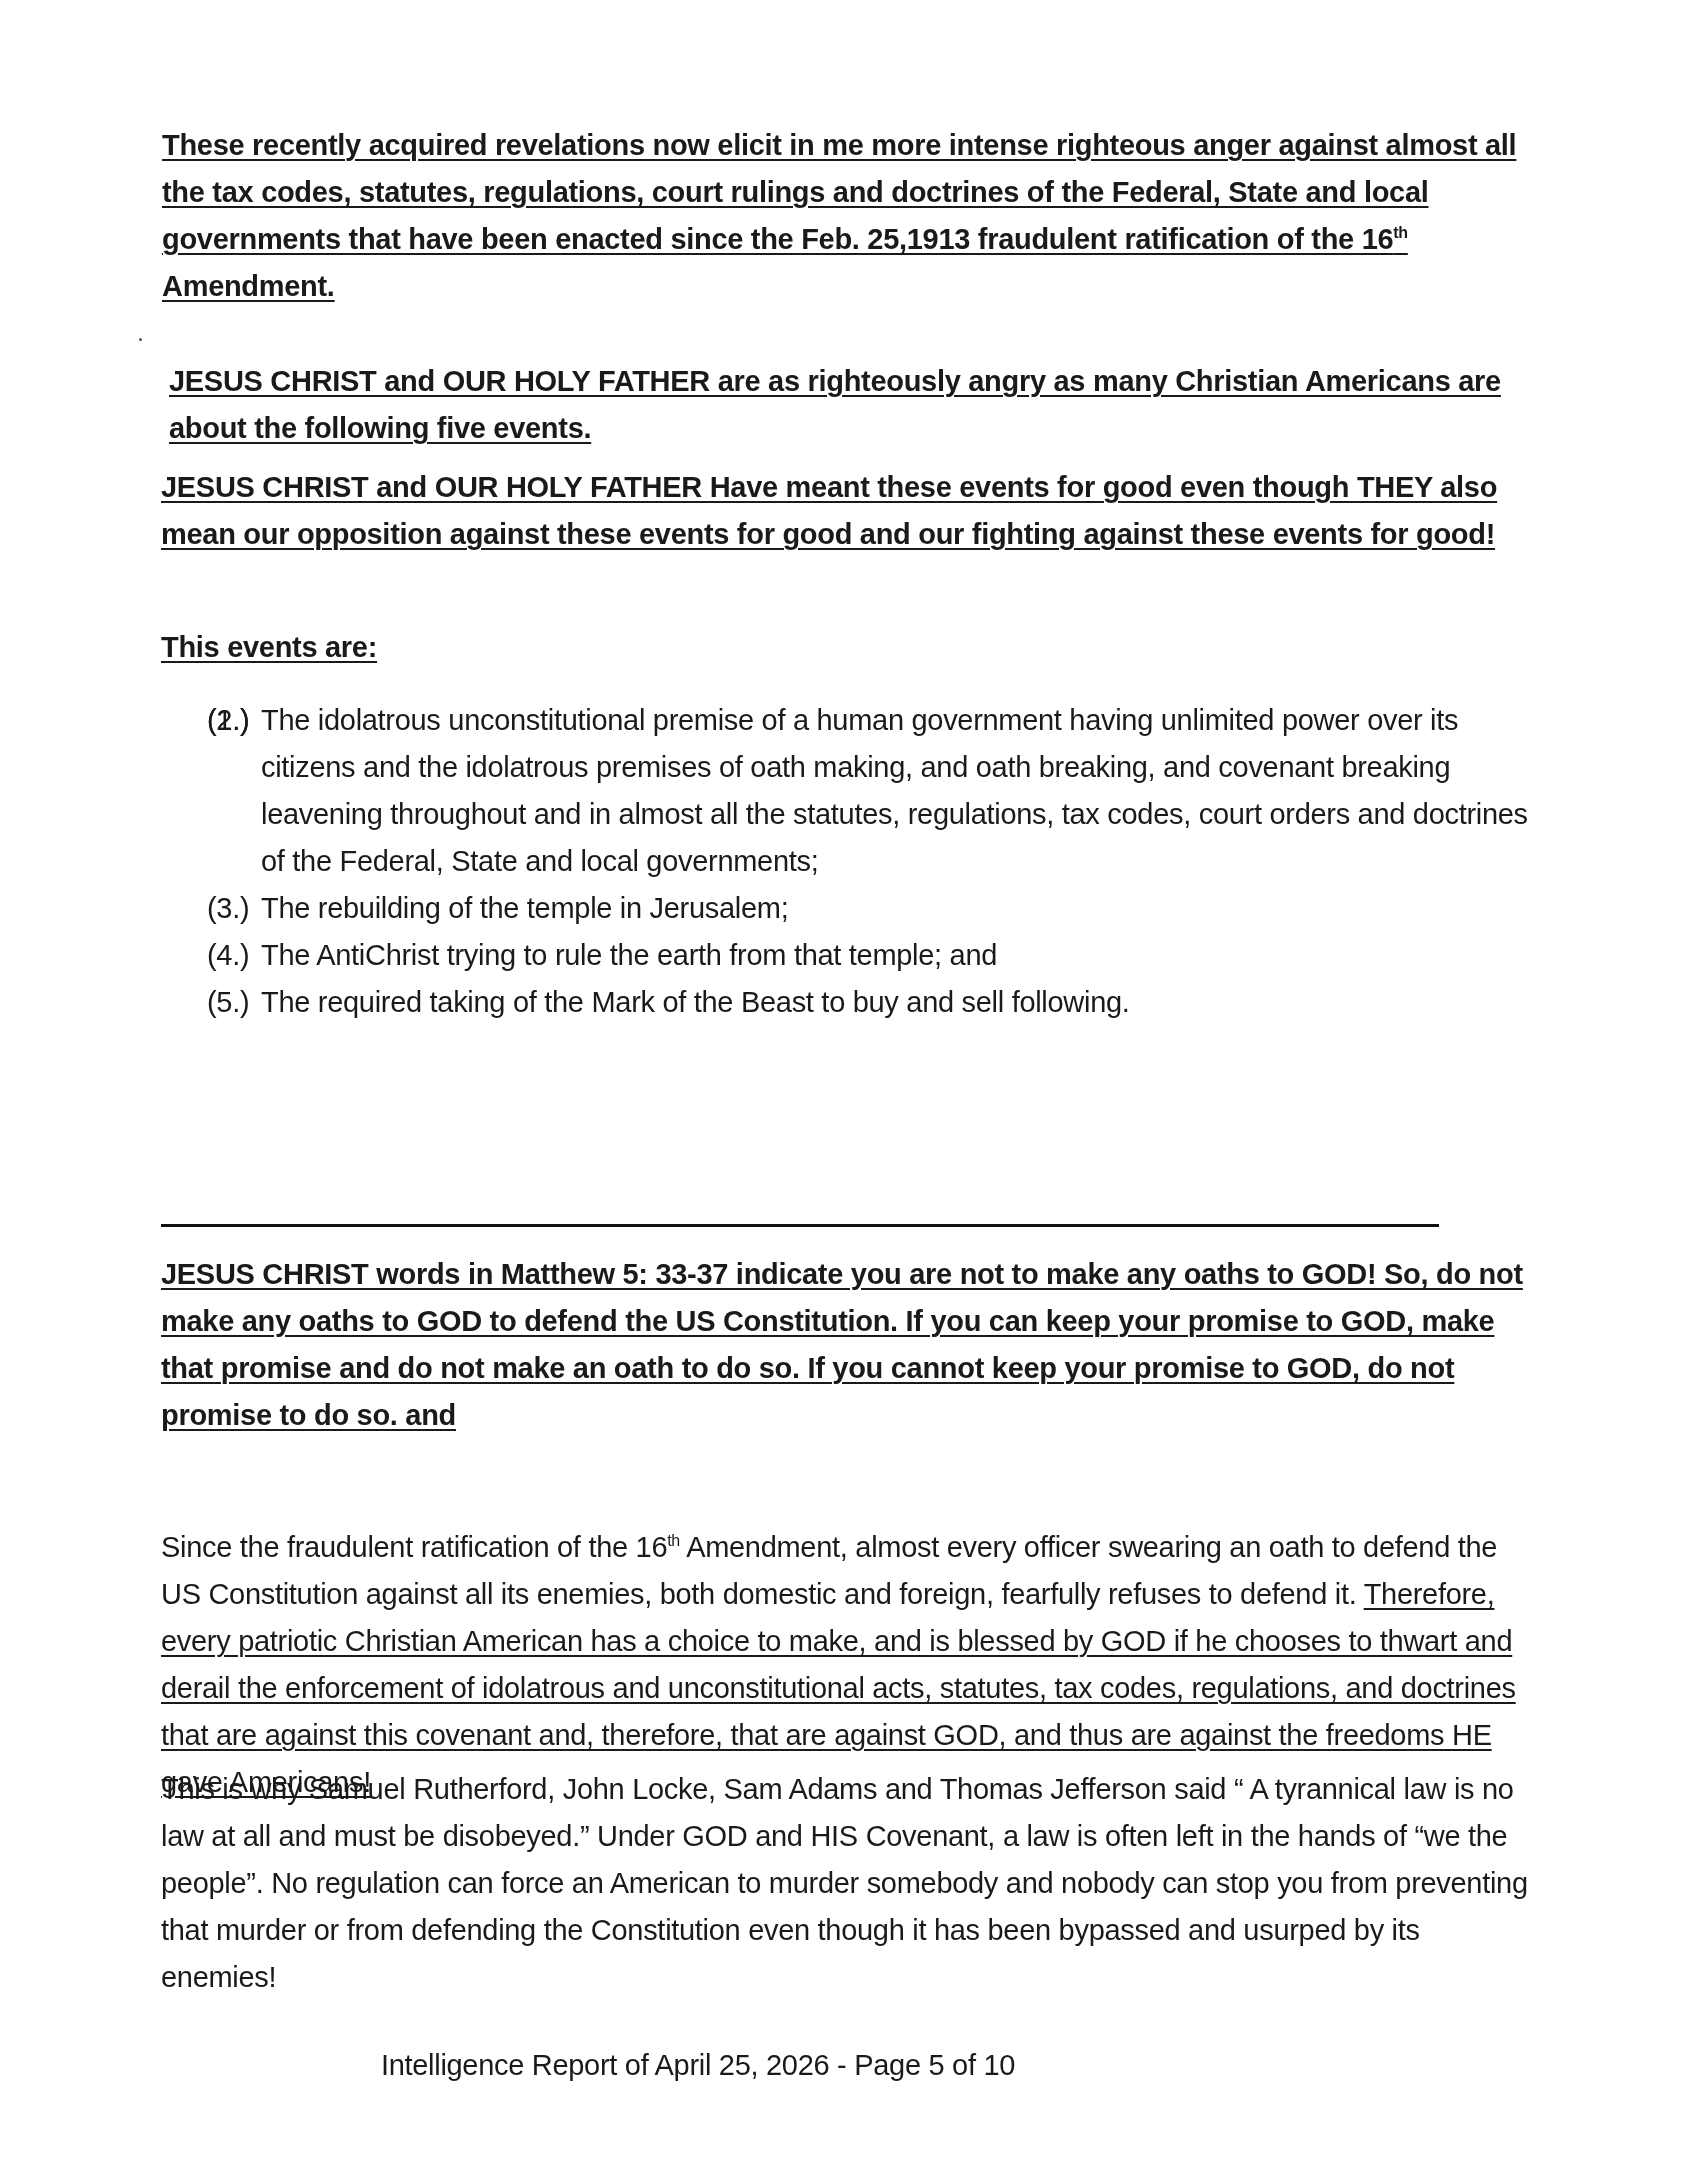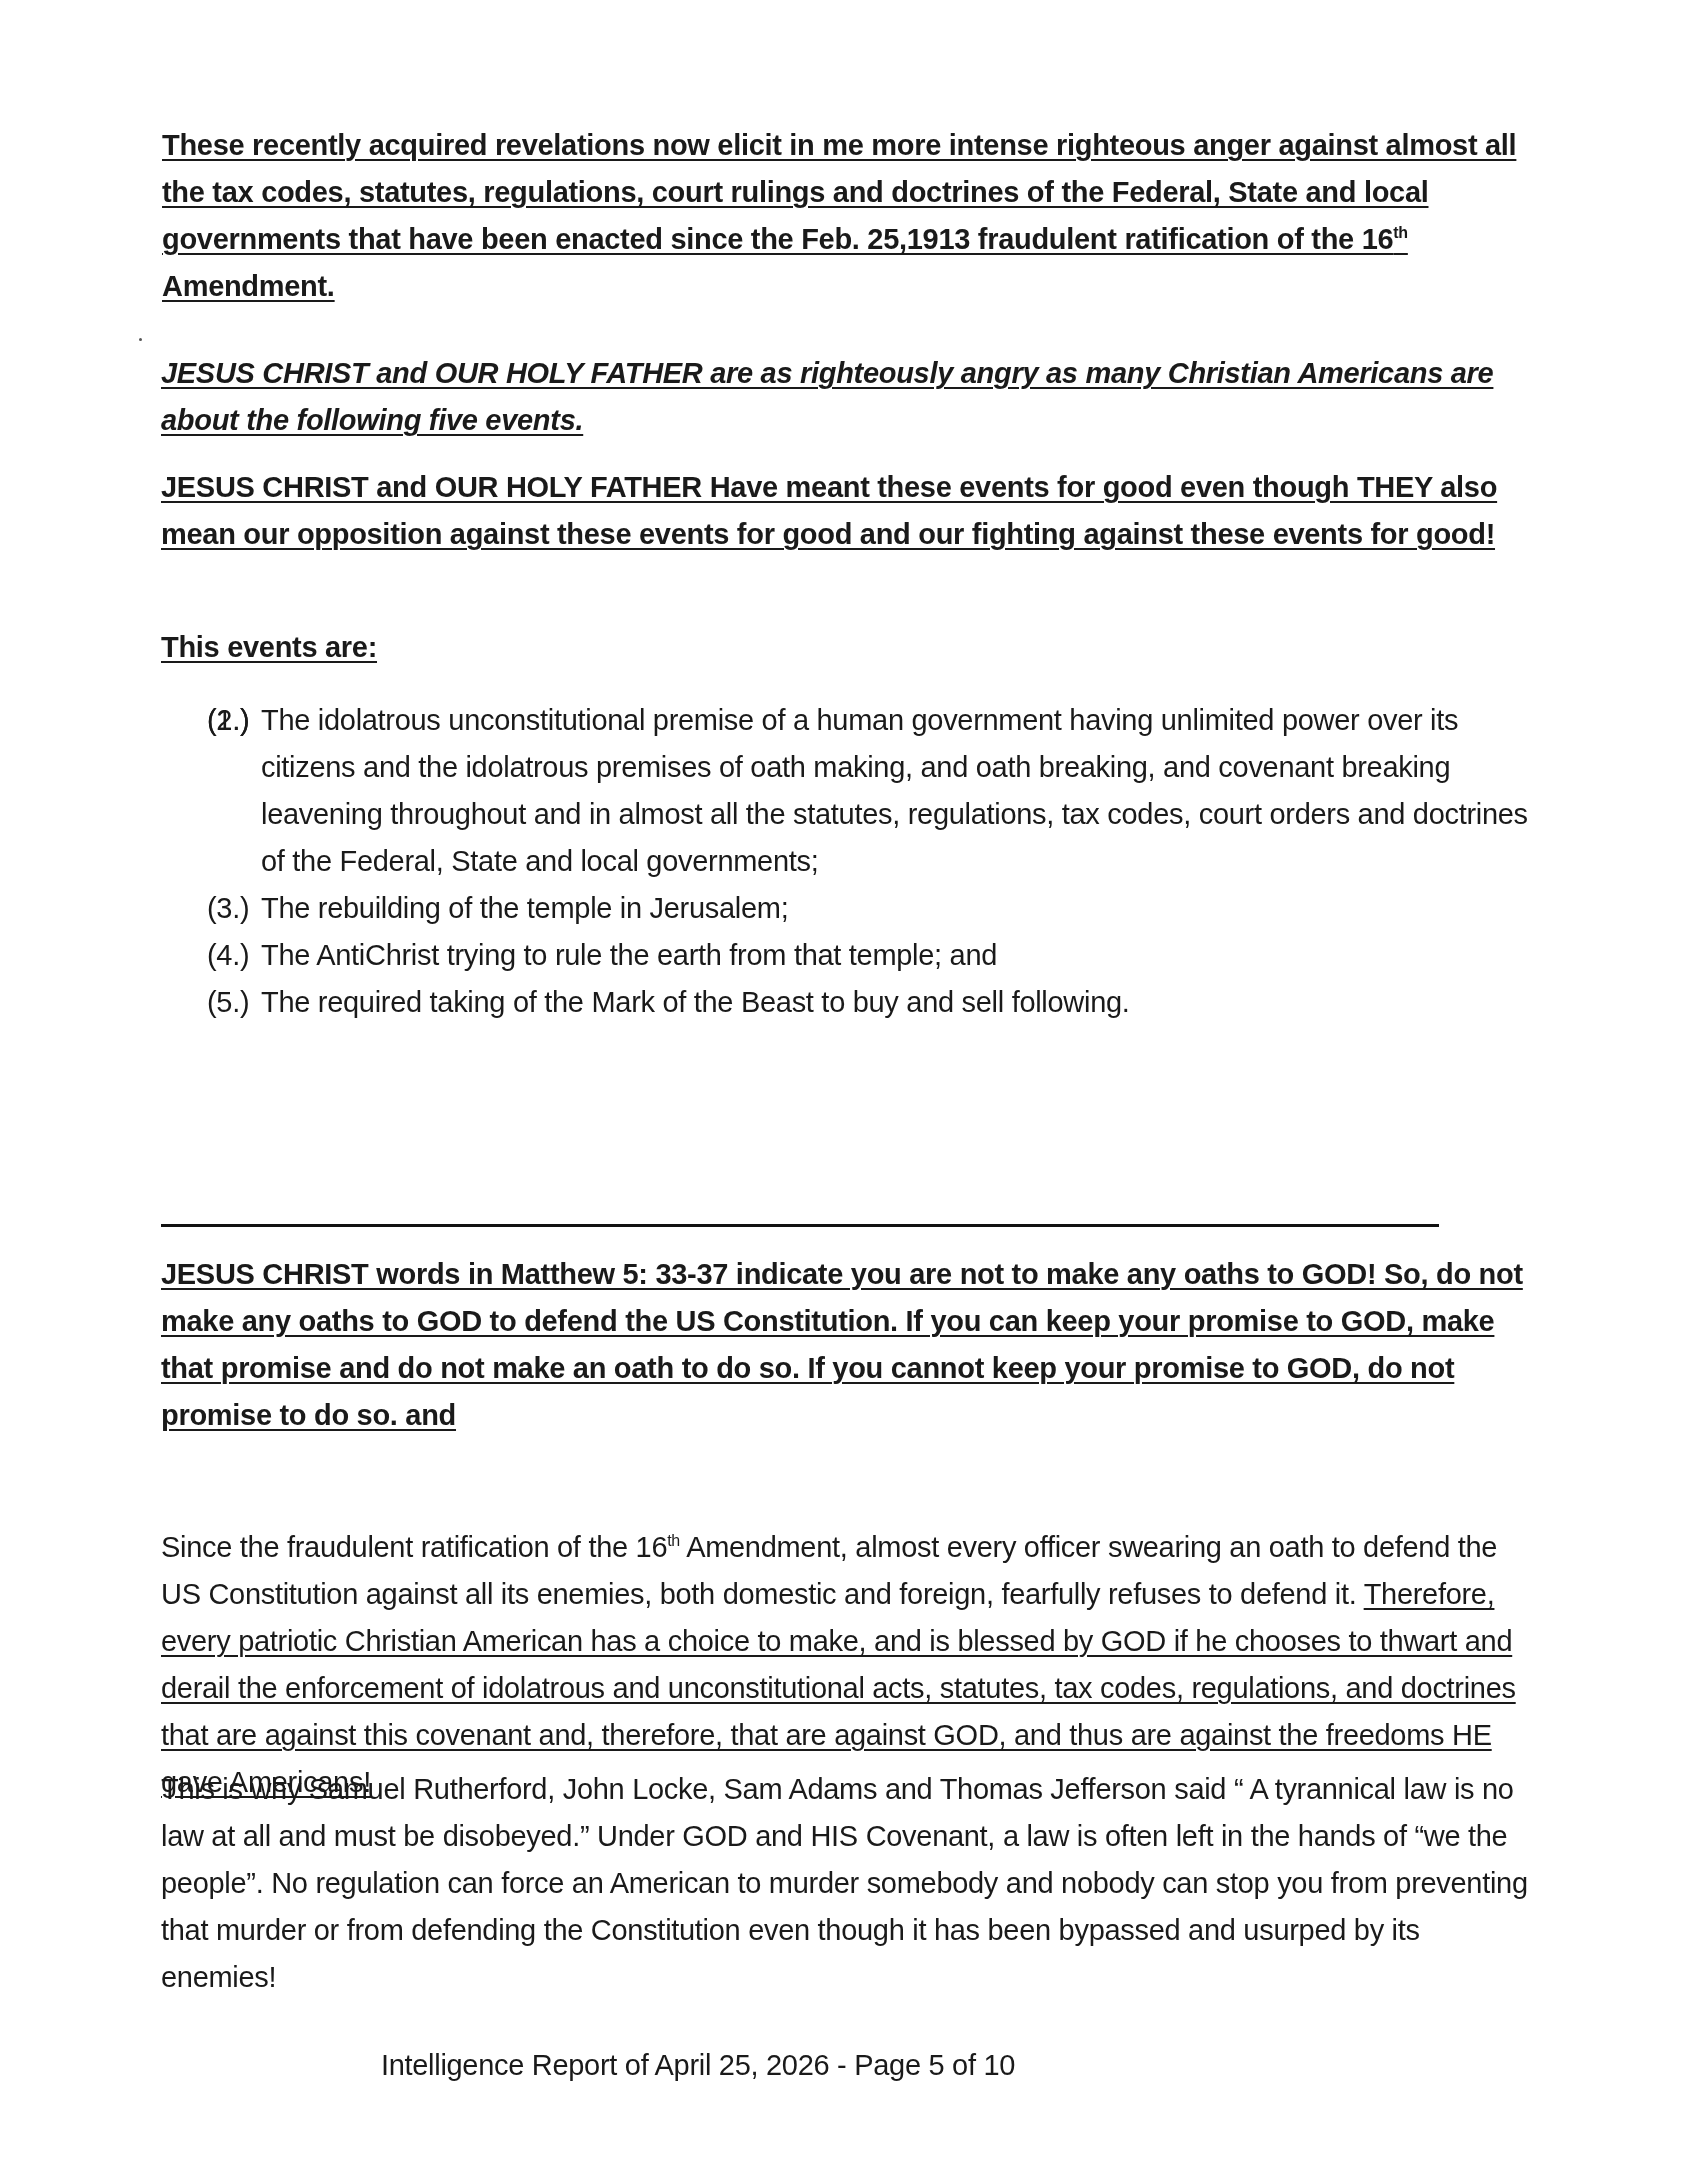--- a/index.html
+++ b/index.html
@@ -97,21 +97,21 @@
 <body>
 
 <div class="page">
 
   <p class="para bold-u" style="top:121px; margin:1px;">
     <span>These recently acquired revelations now elicit in me more intense righteous anger against almost all the tax codes, statutes, regulations, court rulings and doctrines of the Federal, State and local governments that have been enacted since the Feb. 25,1913 fraudulent ratification of the 16</span><sup>th</sup><span> Amendment.</span>
   </p>
 
   <div class="stray-dot"></div>
 
-  <p class="para bold-u" style="top:350px; margin:0;font-style:italic;">
+  <p class="para bold-u" style="top:350px; margin:8px;">
     <span>JESUS CHRIST and OUR HOLY FATHER are as righteously angry as many Christian Americans are about the following five events.</span>
   </p>
 
   <p class="para bold-u" style="top:464px; margin:0;">
     <span>JESUS CHRIST and OUR HOLY FATHER Have meant these events for good even though THEY also mean our opposition against these events for good and our fighting against these events for good!</span>
   </p>
 
   <p class="para bold-u" style="top:624px; margin:0;">
     <span>This events are:</span>
   </p>

